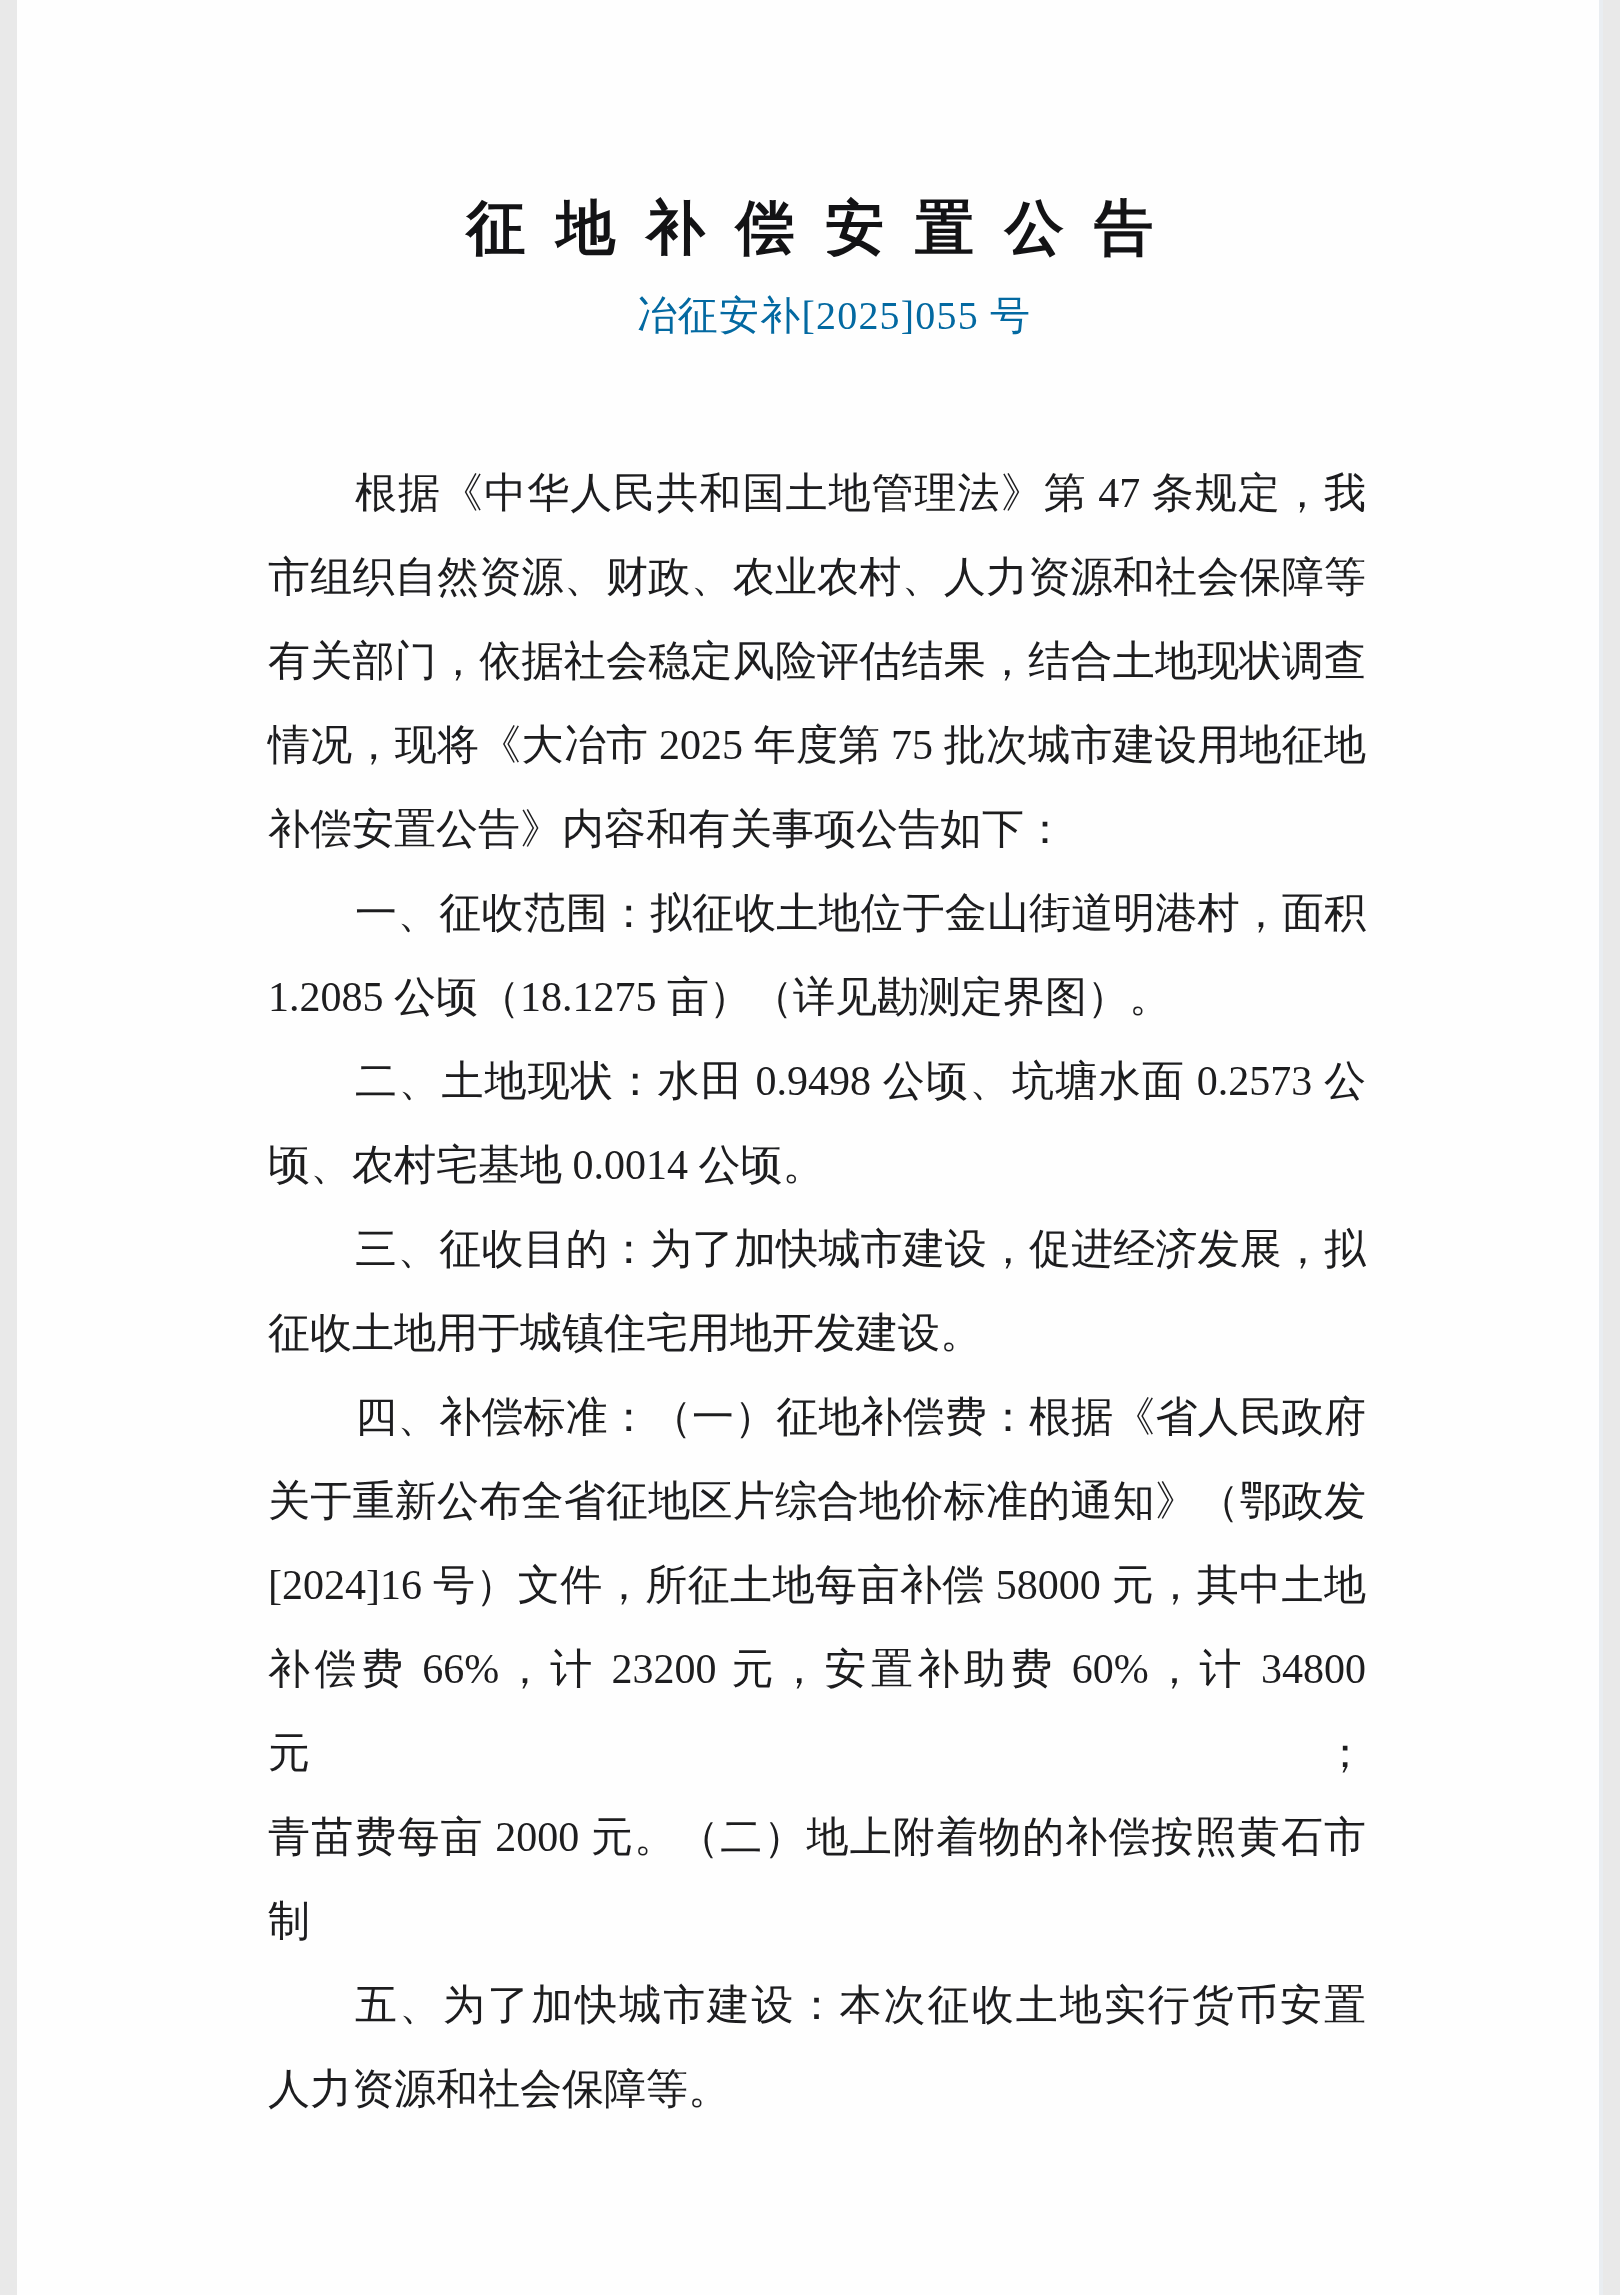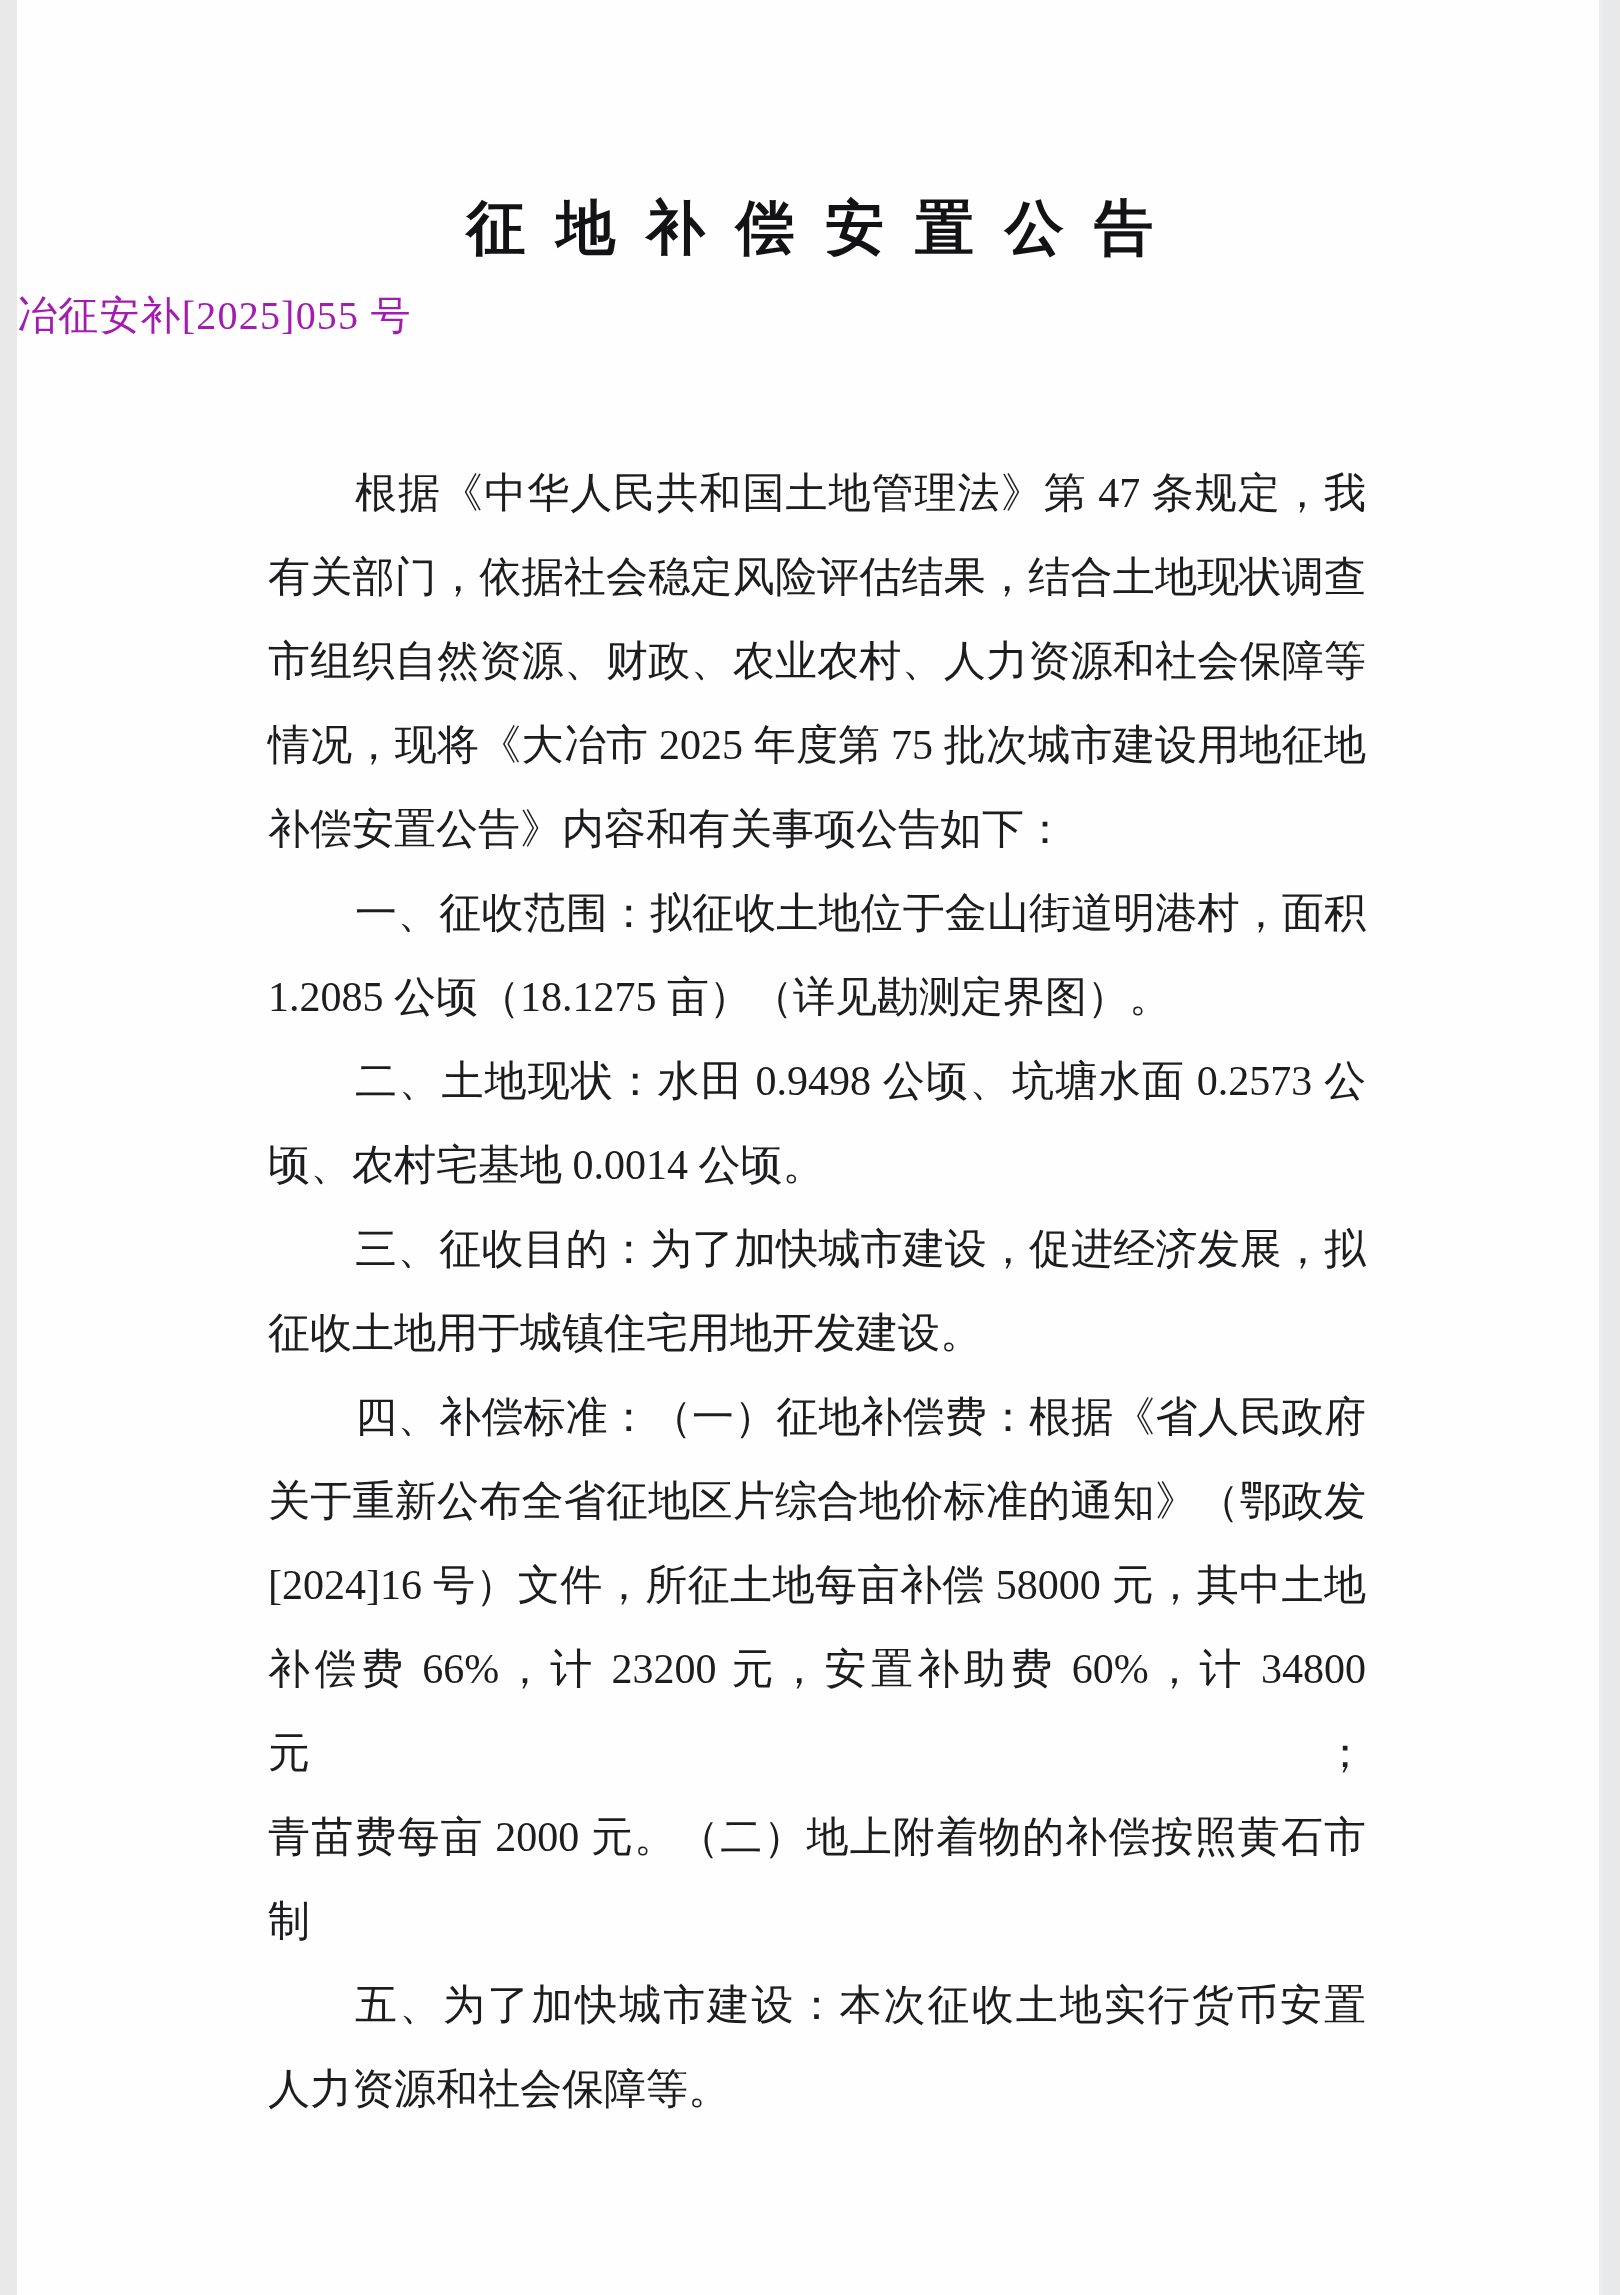--- a/index.html
+++ b/index.html
@@ -37,26 +37,27 @@
     font-size: 59px;
     line-height: 1;
     font-weight: 700;
     color: #131315;
     letter-spacing: 0.52em;
     padding-left: 0.52em; 
     white-space: nowrap;
   }
   .doc-number {
     margin-top: 38px;
-    text-align: left;
+    text-align: center;
     font-size: 40px;
     line-height: 1;
     font-weight: 400;
-    color: #a21caf;
+    color: #0369a1;
     letter-spacing: 0.03em;
+    margin-left: 48px;
   }
   .doc-body {
     margin: 115px 237px 0 251px; 
   }
   .line {
     font-size: 42px;
     line-height: 84px;
     text-align: justify;
     text-justify: inter-character;
     color: #1d1d1f;
@@ -73,22 +74,22 @@
 
 <div class="page">
   <div class="scan-edge"></div>
 
   <h1 class="doc-title">征地补偿安置公告</h1>
 
   <div class="doc-number">冶征安补[2025]055 号</div>
 
   <div class="doc-body">
       <div class="line indent flush">根据《中华人民共和国土地管理法》第 47 条规定，我</div>
+      <div class="line flush">市组织自然资源、财政、农业农村、人力资源和社会保障等</div>
       <div class="line flush">有关部门，依据社会稳定风险评估结果，结合土地现状调查</div>
-      <div class="line flush">市组织自然资源、财政、农业农村、人力资源和社会保障等</div>
       <div class="line flush">情况，现将《大冶市 2025 年度第 75 批次城市建设用地征地</div>
       <div class="line">补偿安置公告》内容和有关事项公告如下：</div>
       <div class="line indent flush">一、征收范围：拟征收土地位于金山街道明港村，面积</div>
       <div class="line">1.2085 公顷（18.1275 亩）（详见勘测定界图）。</div>
       <div class="line indent flush">二、土地现状：水田 0.9498 公顷、坑塘水面 0.2573 公</div>
       <div class="line">顷、农村宅基地 0.0014 公顷。</div>
       <div class="line indent flush">三、征收目的：为了加快城市建设，促进经济发展，拟</div>
       <div class="line">征收土地用于城镇住宅用地开发建设。</div>
       <div class="line indent flush">四、补偿标准：（一）征地补偿费：根据《省人民政府</div>
       <div class="line flush">关于重新公布全省征地区片综合地价标准的通知》（鄂政发</div>

